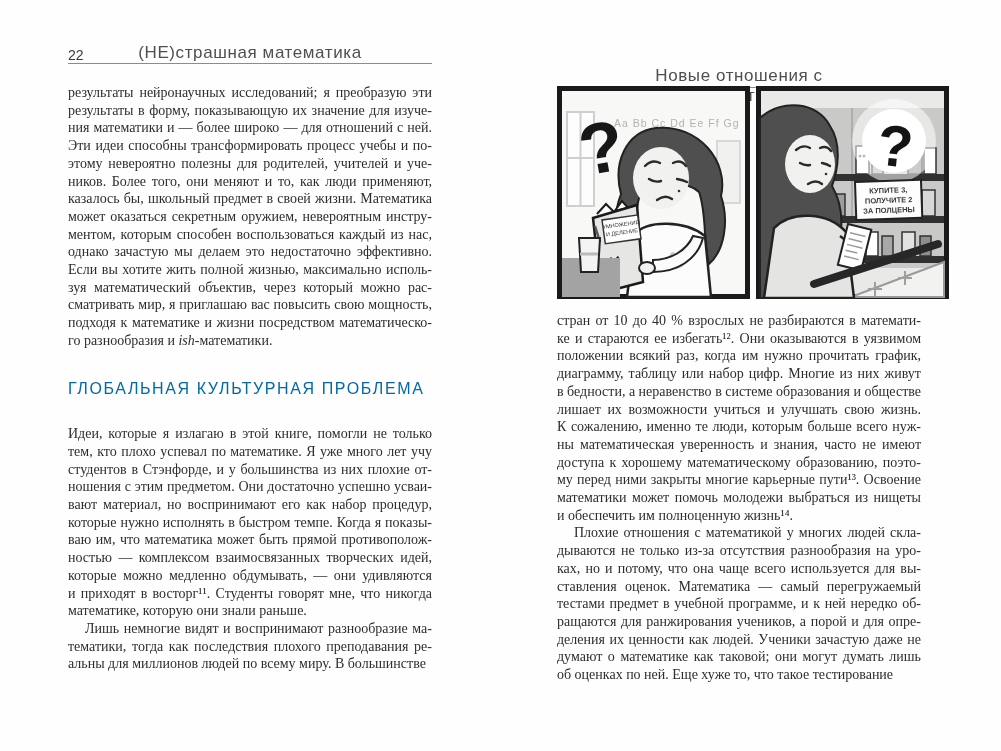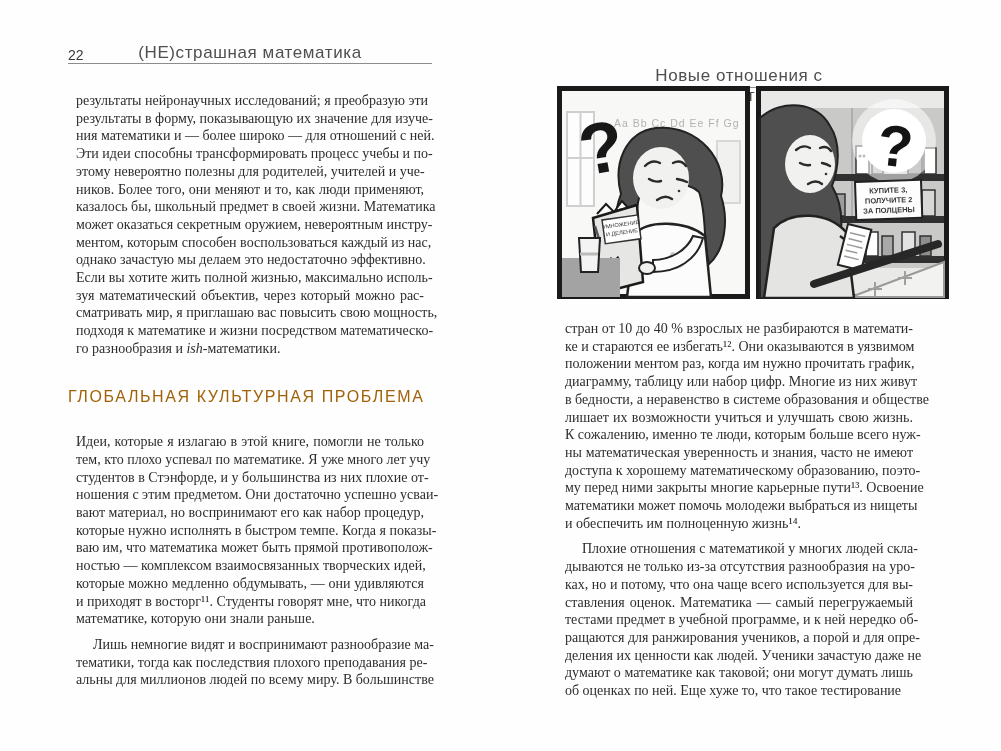--- a/index.html
+++ b/index.html
@@ -14,28 +14,28 @@
     font-family:"Liberation Sans","DejaVu Sans",sans-serif;
   }
   .runhead.left  { left:68px;  grid-template-columns:44px 1fr 44px; }
   .runhead.right { left:557px; grid-template-columns:44px 1fr 44px;margin-top:24px; }
   .pagenum { font-size:14px; color:#3a3a3a; }
   .pagenum.r { text-align:right; }
   .runtitle { text-align:center; font-size:17px; letter-spacing:0.6px; color:#4f4f4f; }
   .bodytext { position:absolute; width:364px; font-size:14px; line-height:17.7px; }
   .bodytext.leftcol  { left:68px;  top:84px; }
   .bodytext.rightcol { left:557px; top:312px; }
-  .para { margin:8px; }
+  .para { margin:0; }
   .tline { white-space:nowrap; text-align:justify; text-align-last:justify; }
   .tline.last { text-align-last:left; }
   .para.indent .tline:first-child { text-indent:17px; }
   .ital { font-style:italic; }
   .heading {
     margin:30px 0 28px 0; font-family:"Liberation Sans","DejaVu Sans",sans-serif;
-    font-size:16px; letter-spacing:1.6px; color:#a16207; font-weight:400;
+    font-size:16px; letter-spacing:1.6px; color:#0369a1; font-weight:400;
   }
   .comic { position:absolute; left:557px; top:86px; width:392px; height:213px; display:flex; gap:6px;text-align:center; }
   .comic svg { display:block; }
 </style>
 </head>
 <body>
 
 <div class="spread">
 
   <div class="runhead left">
@@ -212,21 +212,21 @@
       </g>
       <path d="M58,198 L182,158" stroke="#272727" stroke-width="8" stroke-linecap="round"></path>
     </svg>
   </div>
 
   <div class="bodytext rightcol">
     <div>
         <div class="para">
           <div class="tline"><span>стран от 10 до 40 % взрослых не разбираются в математи-</span></div>
           <div class="tline"><span>ке и стараются ее избегать¹². Они оказываются в уязвимом</span></div>
-          <div class="tline"><span>положении ментом раз, когда им нужно прочитать график,</span></div>
+          <div class="tline"><span>положении всякий раз, когда им нужно прочитать график,</span></div>
           <div class="tline"><span>диаграмму, таблицу или набор цифр. Многие из них живут</span></div>
           <div class="tline"><span>в бедности, а неравенство в системе образования и обществе</span></div>
           <div class="tline"><span>лишает их возможности учиться и улучшать свою жизнь.</span></div>
           <div class="tline"><span>К сожалению, именно те люди, которым больше всего нуж-</span></div>
           <div class="tline"><span>ны математическая уверенность и знания, часто не имеют</span></div>
           <div class="tline"><span>доступа к хорошему математическому образованию, поэто-</span></div>
           <div class="tline"><span>му перед ними закрыты многие карьерные пути¹³. Освоение</span></div>
           <div class="tline"><span>математики может помочь молодежи выбраться из нищеты</span></div>
           <div class="tline last"><span>и обеспечить им полноценную жизнь¹⁴.</span></div>
         </div>

